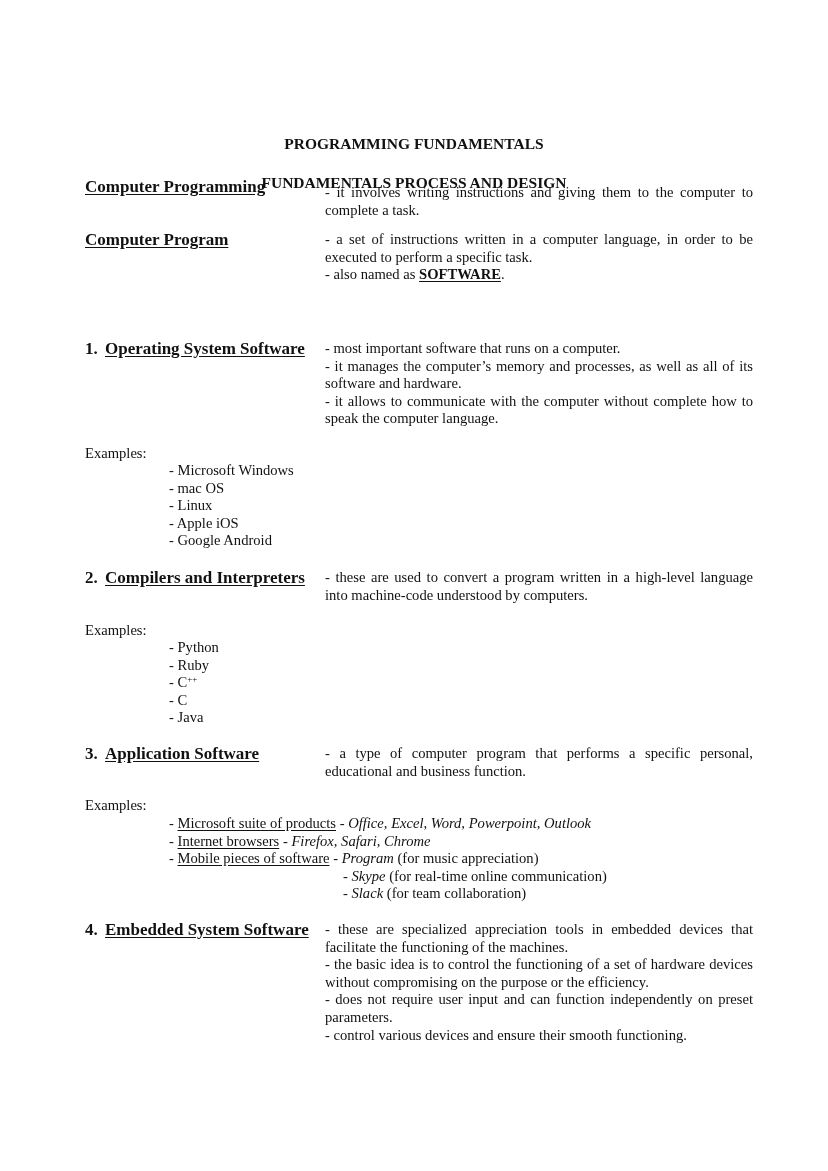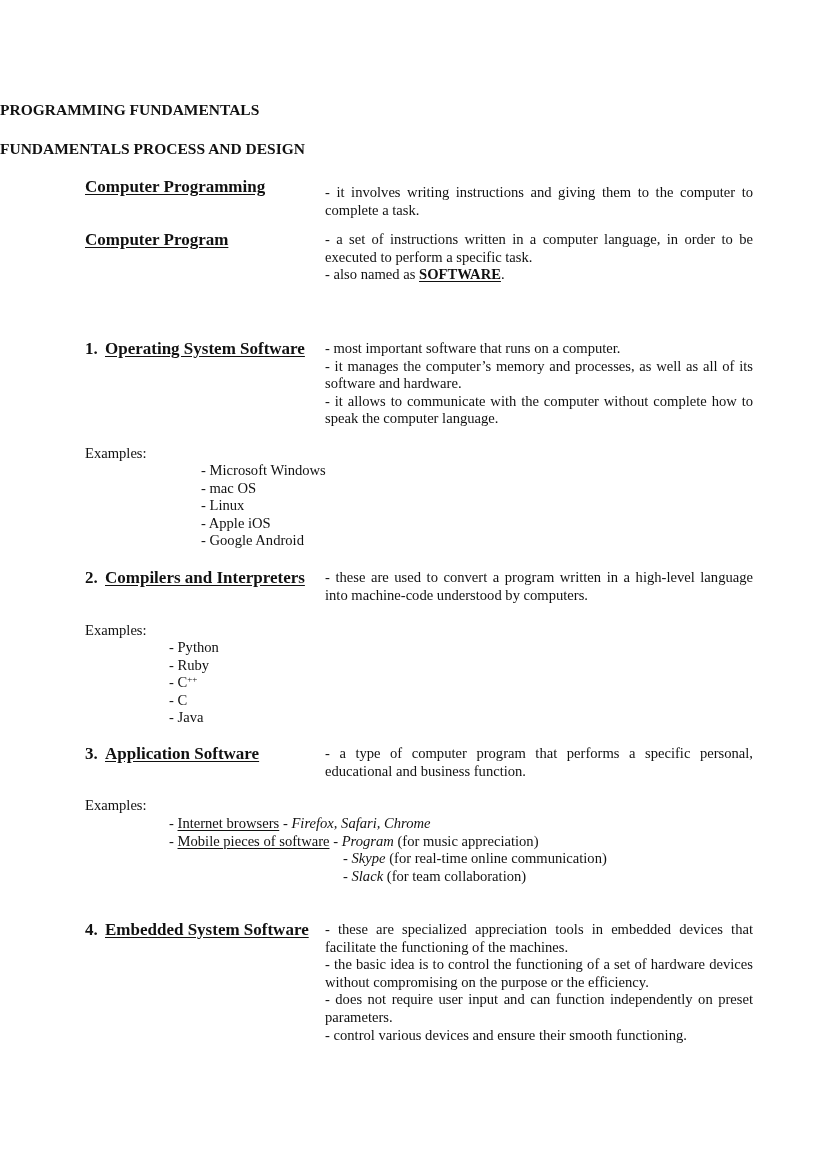--- a/index.html
+++ b/index.html
@@ -1,19 +1,19 @@
 <!DOCTYPE html>
 <html><head>
 <meta charset="utf-8">
 <style>
   html, body { margin: 0; padding: 0; background: #ffffff; }
   body { width: 828px; height: 1171px; position: relative; overflow: hidden;
          font-family: "Liberation Serif", "DejaVu Serif", serif; color: #111; font-size: 14.6px; line-height: 17.6px; }
   .page { position: absolute; left: 0; top: 0; width: 828px; height: 1171px; }
-  .title { position: absolute; left: 0; width: 828px; text-align: left; font-weight: bold; font-size: 15.5px; }
+  .title { position: absolute; left: 0; width: 828px; text-align: center; font-weight: bold; font-size: 15.5px; margin-top: 34px; }
   .subtitle-italic { position: absolute; left: 0; width: 828px; text-align: center; font-weight: bold; font-style: italic; font-size: 16px; }
   .term { position: absolute; left: 85px; font-weight: bold; font-size: 17px; }
   .term .num { display: inline-block; width: 20px; }
   .term .u { text-decoration: underline; text-underline-offset: 2px; }
   .def { position: absolute; left: 325px; width: 428px; text-align: justify; }
   .def p { margin: 0; }
   .def p.just { text-align-last: left; }
   .ex-label { position: absolute; left: 85px; }
   .ex-list { position: absolute; left: 169px; }
   .ex-list div { white-space: nowrap; }
@@ -50,21 +50,21 @@
   <div class="term" style="top:340px;">
     <span class="num">1.</span><span class="u">Operating System Software</span>
   </div>
   <div class="def" style="top:340px;">
     <p class="just">- most important software that runs on a computer.</p>
     <p class="just">- it manages the computer’s memory and processes, as well as all of its software and hardware.</p>
     <p class="just">- it allows to communicate with the computer without complete how to speak the computer language.</p>
   </div>
 
   <div class="ex-label" style="top:445px;">Examples:</div>
-  <div class="ex-list" style="top:462px;margin-left:32px;">
+  <div class="ex-list" style="top:462px;">
     <div>- Microsoft Windows</div>
     <div>- mac OS</div>
     <div>- Linux</div>
     <div>- Apple iOS</div>
     <div>- Google Android</div>
   </div>
 
   <div class="term" style="top:569px;">
     <span class="num">2.</span><span class="u">Compilers and Interpreters</span>
   </div>
@@ -83,20 +83,21 @@
 
   <div class="term" style="top:745px;">
     <span class="num">3.</span><span class="u">Application Software</span>
   </div>
   <div class="def" style="top:745px;">
     <p class="just">- a type of computer program that performs a specific personal, educational and business function.</p>
   </div>
 
   <div class="ex-label" style="top:797px;">Examples:</div>
   <div class="ex-list" style="top:815px;">
+    <div><span>- </span><span class="ul">Microsoft suite of products</span><span> - </span><span class="it">Office, Excel, Word, Powerpoint, Outlook</span></div>
     <div><span>- </span><span class="ul">Internet browsers</span><span> - </span><span class="it">Firefox, Safari, Chrome</span></div>
     <div><span>- </span><span class="ul">Mobile pieces of software</span><span> - </span><span class="it">Program</span><span> (for music appreciation)</span></div>
     <div class="cont"><span>- </span><span class="it">Skype</span><span> (for real-time online communication)</span></div>
     <div class="cont"><span>- </span><span class="it">Slack</span><span> (for team collaboration)</span></div>
   </div>
 
   <div class="term" style="top:921px;">
     <span class="num">4.</span><span class="u">Embedded System Software</span>
   </div>
   <div class="def" style="top:921px;">

